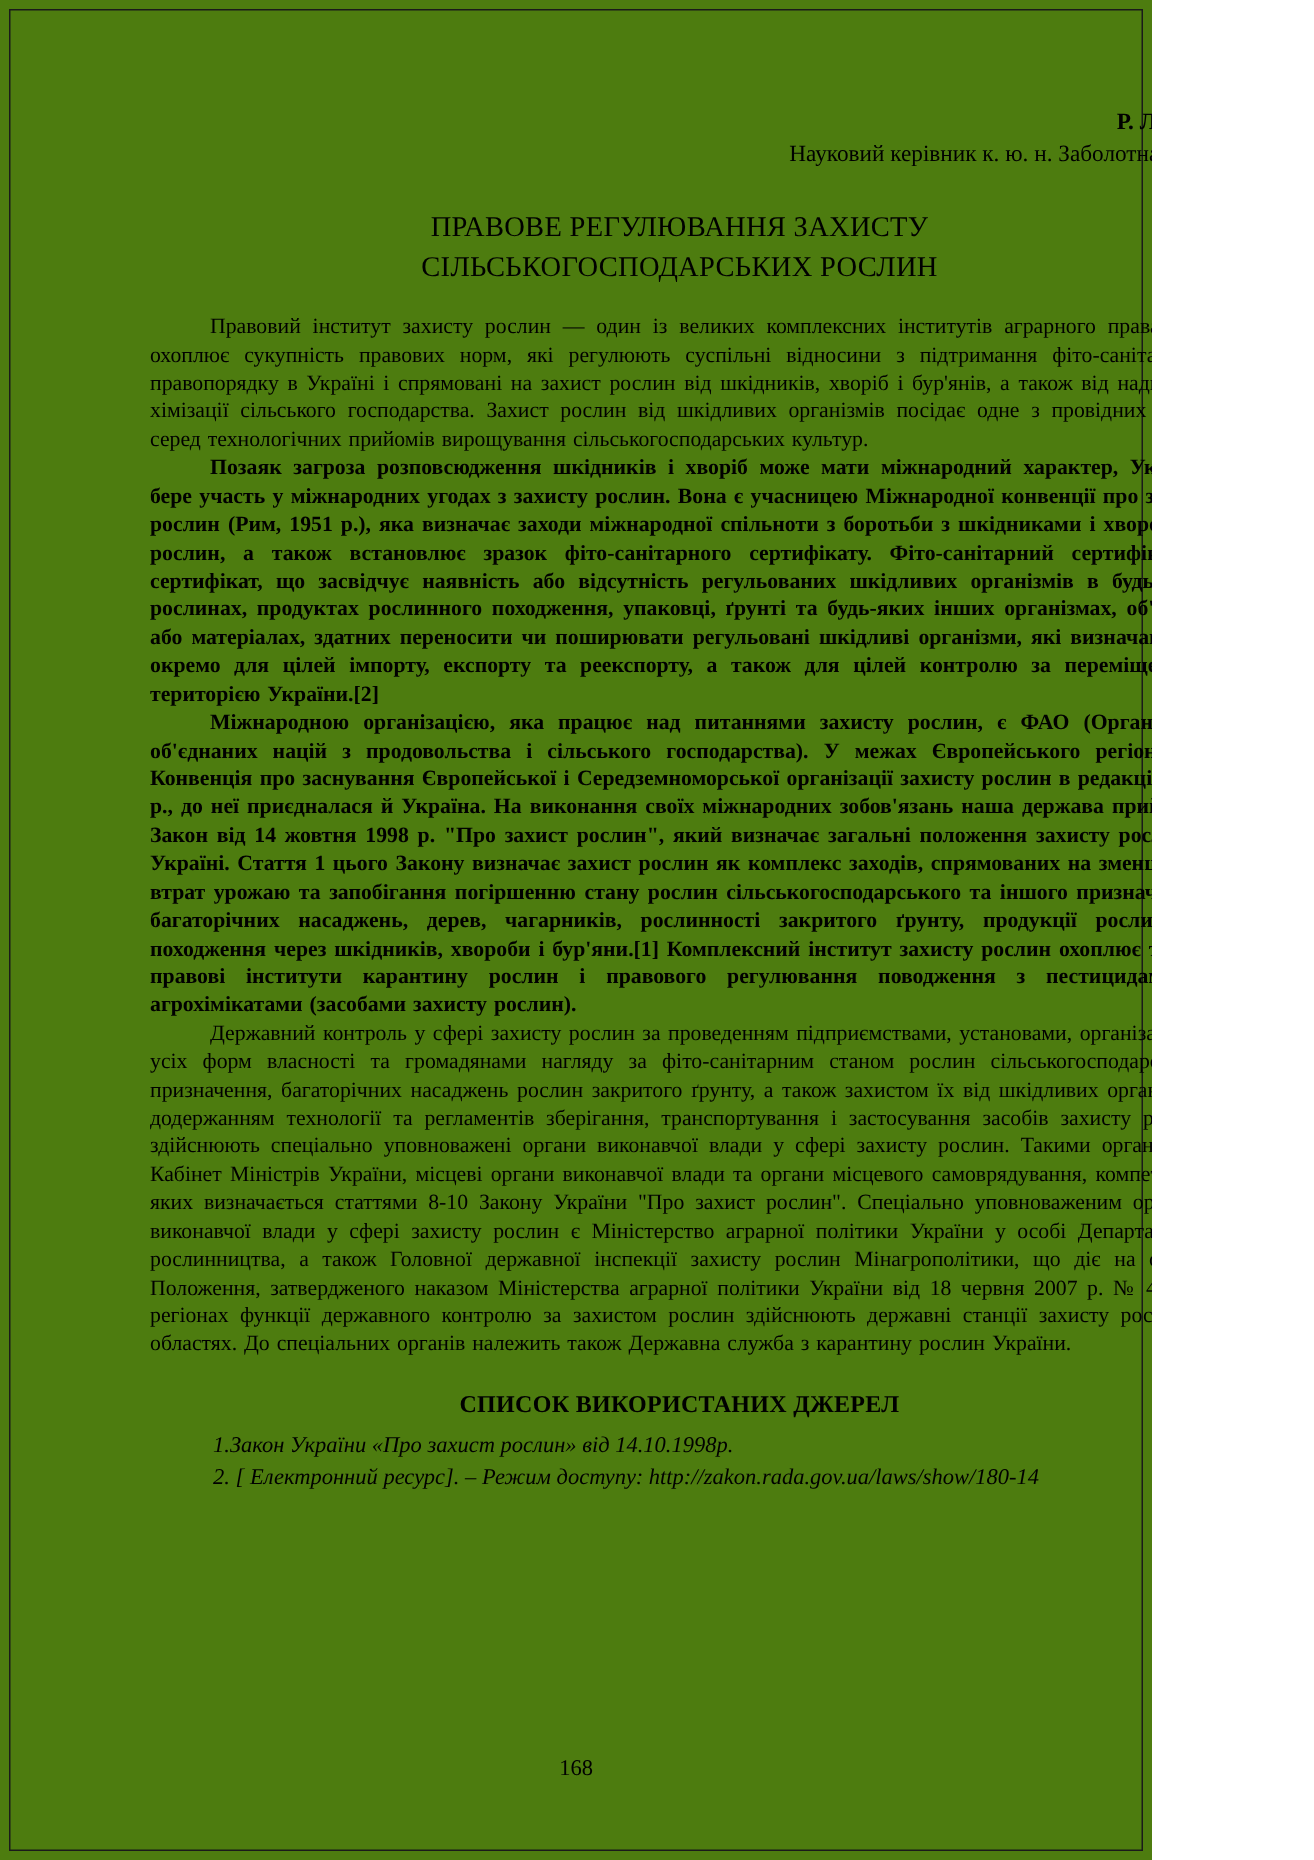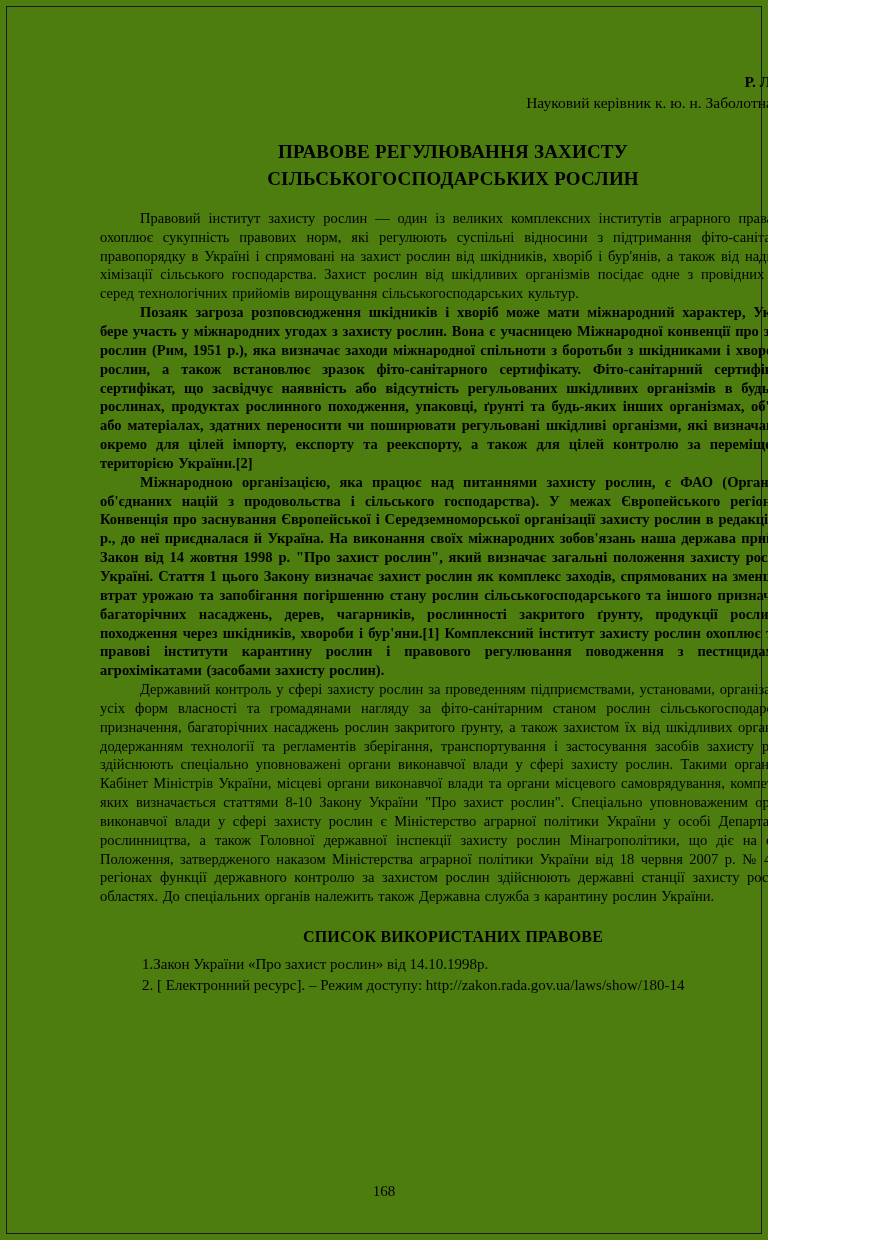--- a/index.html
+++ b/index.html
@@ -37,51 +37,52 @@
   }
   .supervisor {
     text-align: right;
     font-size: 15.5px;
     line-height: 1.35;
   }
   .title {
     margin: 24px 0 16px 0;
     text-align: center;
     font-size: 19px;
-    font-weight: bold;
+    font-weight: normal;
     line-height: 1.45;
     letter-spacing: 0.2px;
   }
   .para {
     margin: 0;
     text-align: justify;
     text-indent: 40px;
     font-size: 14.5px;
     line-height: 1.3;
     word-spacing: 1px;
   }
   .para.bold { font-weight: bold; }
   .ref-heading {
     margin: 22px 0 8px 0;
     text-align: center;
     font-size: 16px;
     font-weight: bold;
     letter-spacing: 0.2px;
   }
   .refs {
+    font-style: italic;
     font-size: 15px;
     line-height: 1.42;
     padding-left: 42px;
   }
   .ref { white-space: normal; }
   .ref.bold { font-weight: bold; }
   .page-number {
     position: absolute;
     left: 0; right: 0;
-    bottom: 40px;
+    bottom: 52px;
     text-align: center;
     font-size: 15px;
   }
 </style>
 </head>
 <body>
 
 <div class="page">
   <div class="frame"></div>
 
@@ -96,21 +97,21 @@
     </h1>
 
     <p class="para">Правовий інститут захисту рослин — один із великих комплексних інститутів аграрного права. Він охоплює сукупність правових норм, які регулюють суспільні відносини з підтримання фіто-санітарного правопорядку в Україні і спрямовані на захист рослин від шкідників, хворіб і бур'янів, а також від надмірної хімізації сільського господарства. Захист рослин від шкідливих організмів посідає одне з провідних місць серед технологічних прийомів вирощування сільськогосподарських культур.</p>
 
     <p class="para bold">Позаяк загроза розповсюдження шкідників і хворіб може мати міжнародний характер, Україна бере участь у міжнародних угодах з захисту рослин. Вона є учасницею Міжнародної конвенції про захист рослин (Рим, 1951 р.), яка визначає заходи міжнародної спільноти з боротьби з шкідниками і хворобами рослин, а також встановлює зразок фіто-санітарного сертифікату. Фіто-санітарний сертифікат – сертифікат, що засвідчує наявність або відсутність регульованих шкідливих організмів в будь-яких рослинах, продуктах рослинного походження, упаковці, ґрунті та будь-яких інших організмах, об'єктах або матеріалах, здатних переносити чи поширювати регульовані шкідливі організми, які визначаються окремо для цілей імпорту, експорту та реекспорту, а також для цілей контролю за переміщенням територією України.[2]</p>
 
     <p class="para bold">Міжнародною організацією, яка працює над питаннями захисту рослин, є ФАО (Організація об'єднаних націй з продовольства і сільського господарства). У межах Європейського регіону діє Конвенція про заснування Європейської і Середземноморської організації захисту рослин в редакції 1955 р., до неї приєдналася й Україна. На виконання своїх міжнародних зобов'язань наша держава прийняла Закон від 14 жовтня 1998 р. "Про захист рослин", який визначає загальні положення захисту рослин в Україні. Стаття 1 цього Закону визначає захист рослин як комплекс заходів, спрямованих на зменшення втрат урожаю та запобігання погіршенню стану рослин сільськогосподарського та іншого призначення, багаторічних насаджень, дерев, чагарників, рослинності закритого ґрунту, продукції рослинного походження через шкідників, хвороби і бур'яни.[1] Комплексний інститут захисту рослин охоплює також правові інститути карантину рослин і правового регулювання поводження з пестицидами й агрохімікатами (засобами захисту рослин).</p>
 
     <p class="para">Державний контроль у сфері захисту рослин за проведенням підприємствами, установами, організаціями усіх форм власності та громадянами нагляду за фіто-санітарним станом рослин сільськогосподарського призначення, багаторічних насаджень рослин закритого ґрунту, а також захистом їх від шкідливих організмів, додержанням технології та регламентів зберігання, транспортування і застосування засобів захисту рослин здійснюють спеціально уповноважені органи виконавчої влади у сфері захисту рослин. Такими органами є Кабінет Міністрів України, місцеві органи виконавчої влади та органи місцевого самоврядування, компетенція яких визначається статтями 8-10 Закону України "Про захист рослин". Спеціально уповноваженим органом виконавчої влади у сфері захисту рослин є Міністерство аграрної політики України у особі Департаменту рослинництва, а також Головної державної інспекції захисту рослин Мінагрополітики, що діє на основі Положення, затвердженого наказом Міністерства аграрної політики України від 18 червня 2007 р. № 422. У регіонах функції державного контролю за захистом рослин здійснюють державні станції захисту рослин у областях. До спеціальних органів належить також Державна служба з карантину рослин України.</p>
 
-    <h2 class="ref-heading">СПИСОК ВИКОРИСТАНИХ ПРАВОВЕ</h2>
+    <h2 class="ref-heading">СПИСОК ВИКОРИСТАНИХ ДЖЕРЕЛ</h2>
 
     <div class="refs">
       <div class="ref">1.Закон України «Про захист рослин» від 14.10.1998р.</div>
       <div class="ref">2. [ Електронний ресурс]. – Режим доступу: http://zakon.rada.gov.ua/laws/show/180-14</div>
     </div>
   </div>
 
   <div class="page-number">168</div>
 </div>
 

